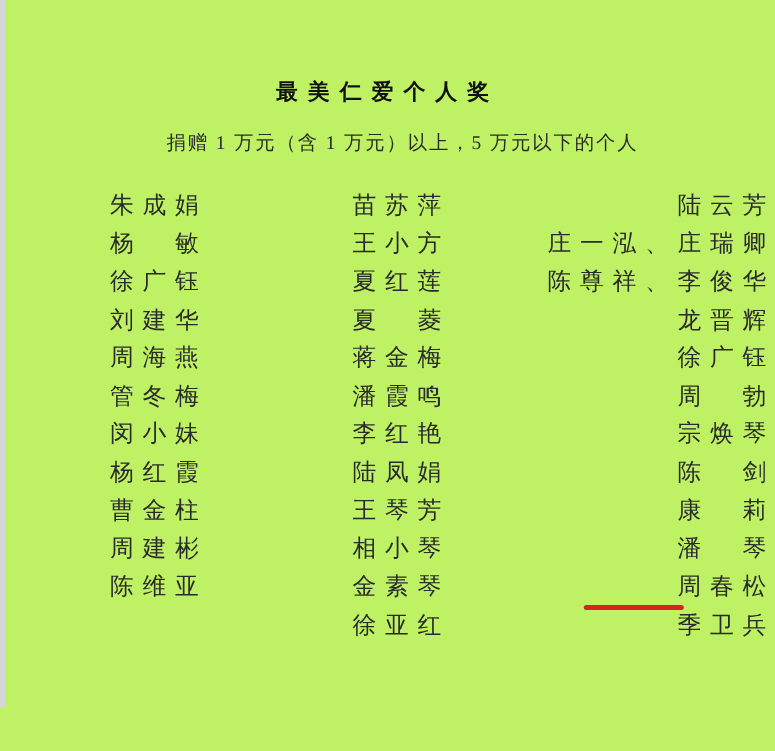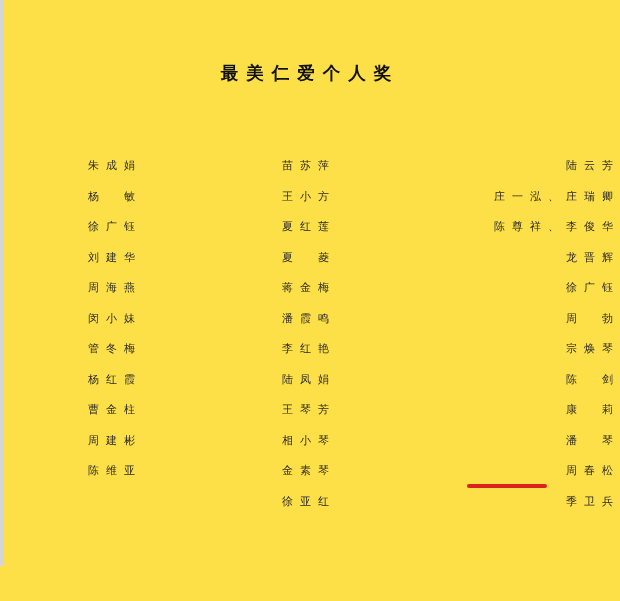--- a/index.html
+++ b/index.html
@@ -2,21 +2,21 @@
 <html><head>
 <meta charset="utf-8">
 <style>
   html, body { margin: 0; padding: 0; }
   body { width: 620px; height: 601px; overflow: hidden; }
 
   .page {
     position: relative;
     width: 620px;
     height: 601px;
-    background: #fde047;
+    background: #bef264;
     font-family: "Liberation Serif", "DejaVu Serif", serif;
     color: #262626;
   }
 
   .edge-strip {
     position: absolute;
     left: 0;
     top: 0;
     width: 4px;
     height: 566px;
@@ -49,21 +49,21 @@
     white-space: nowrap;
   }
 
   .name-col {
     position: absolute;
     top: 150px;
   }
   .name-col .cell {
     height: 30.5px;
     line-height: 30.5px;
-    font-size: 11px;
+    font-size: 19px;
     letter-spacing: 7px;
     white-space: nowrap;
     color: #2a2a2a;
   }
   .col1 { left: 88px; }
   .col2 { left: 282px; }
   .col3 { left: 390px; width: 230px; text-align: right; }
 
   .cell.highlighted { position: relative; }
 
@@ -80,29 +80,30 @@
 </style>
 </head>
 <body>
 
 <div class="page">
 
   <div class="edge-strip"></div>
 
   <div class="doc-title">最美仁爱个人奖</div>
 
+  <div class="doc-subtitle">捐赠 1 万元（含 1 万元）以上，5 万元以下的个人</div>
 
   <div class="name-col col1">
     <div class="cell">朱成娟</div>
     <div class="cell">杨　敏</div>
     <div class="cell">徐广钰</div>
     <div class="cell">刘建华</div>
     <div class="cell">周海燕</div>
+    <div class="cell">管冬梅</div>
     <div class="cell">闵小妹</div>
-    <div class="cell">管冬梅</div>
     <div class="cell">杨红霞</div>
     <div class="cell">曹金柱</div>
     <div class="cell">周建彬</div>
     <div class="cell">陈维亚</div>
   </div>
 
   <div class="name-col col2">
     <div class="cell">苗苏萍</div>
     <div class="cell">王小方</div>
     <div class="cell">夏红莲</div>

